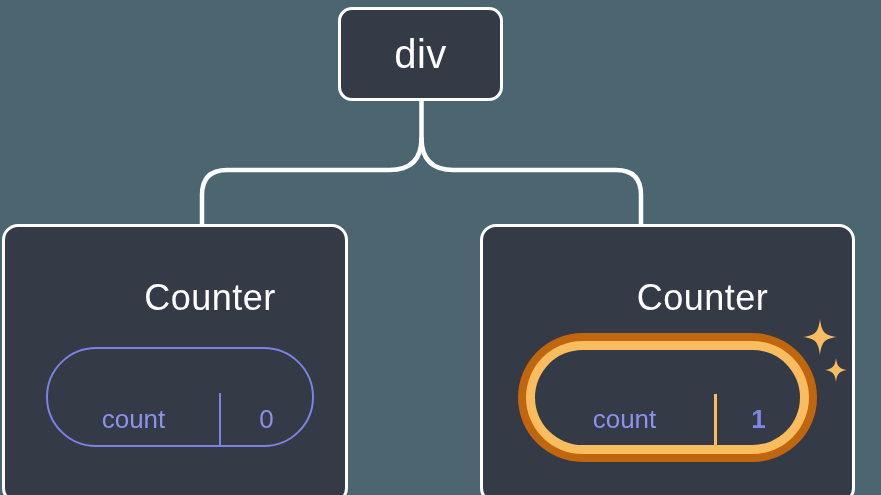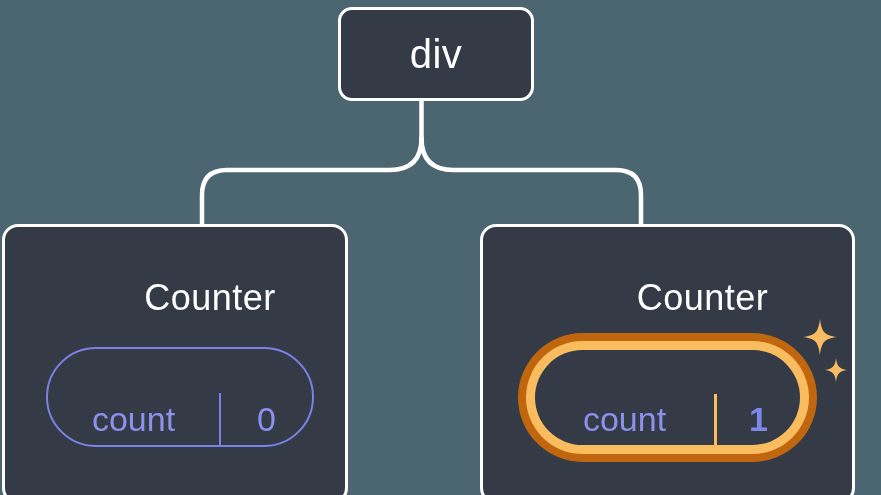--- a/index.html
+++ b/index.html
@@ -15,21 +15,21 @@
     overflow: hidden;
   }
   .connectors {
     position: absolute;
     left: 0; top: 0;
     width: 881px; height: 495px;
   }
   .node-root {
     position: absolute;
     left: 338px; top: 7px;
-    width: 196px; height: 94px;
+    width: 165px; height: 94px;
     background: #343a46;
     border: 3px solid #ffffff;
     border-radius: 14px;
     box-sizing: border-box;
     display: flex;
     align-items: center;
     justify-content: center;
     color: #ffffff;
     font-size: 40px;
     font-weight: 400;
@@ -68,21 +68,21 @@
   .state-pill.plain {
     position: absolute;
     left: 41px; top: 120px;
     width: 268px; height: 100px;
     border: 2.5px solid #7b82e5;
   }
   .pill-cell {
     display: flex;
     align-items: center;
     justify-content: center;
-    font-size: 34px;
+    font-size: 26px;
     color: #8b91ec;
     margin-top: 44px;
   }
   .state-pill.plain .pill-label { width: 171px; }
   .state-pill.plain .pill-value { flex: 1; border-left: 2.5px solid #7b82e5; }
   
   .hl-ring-outer {
     position: absolute;
     left: 35px; top: 106px;
     border-radius: 999px;

